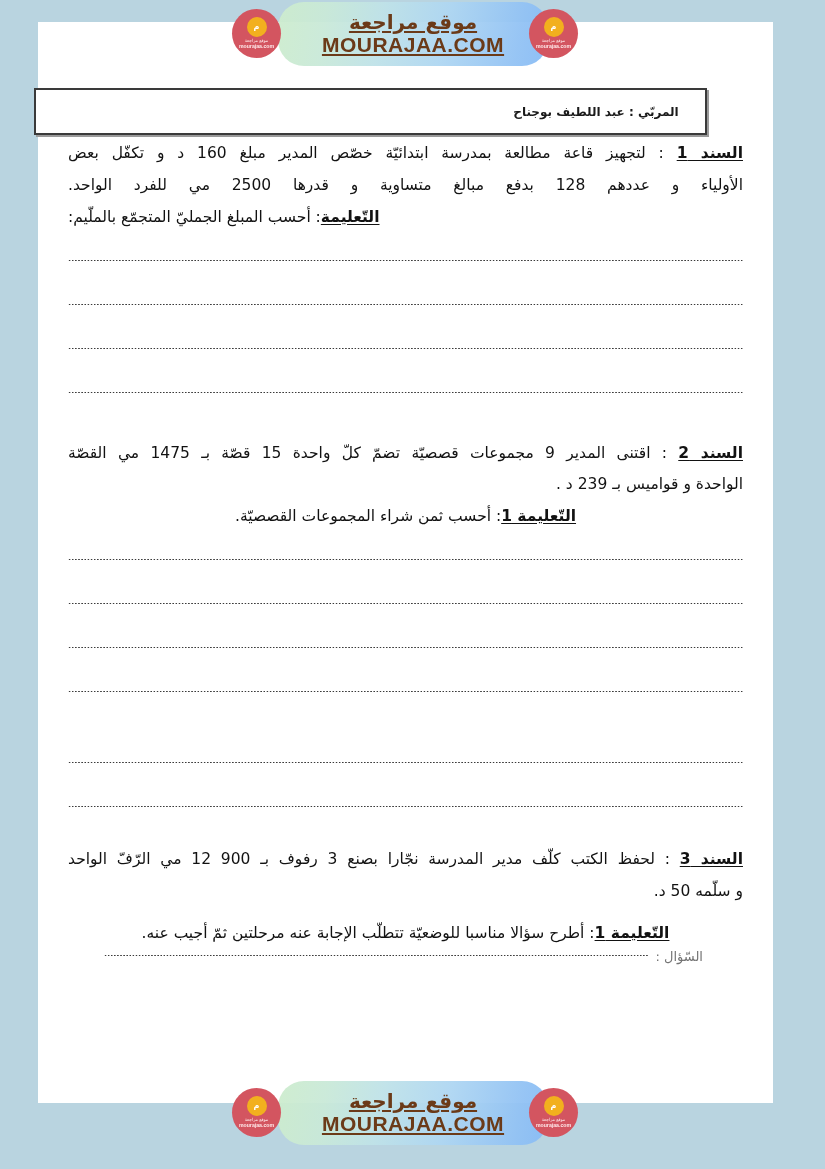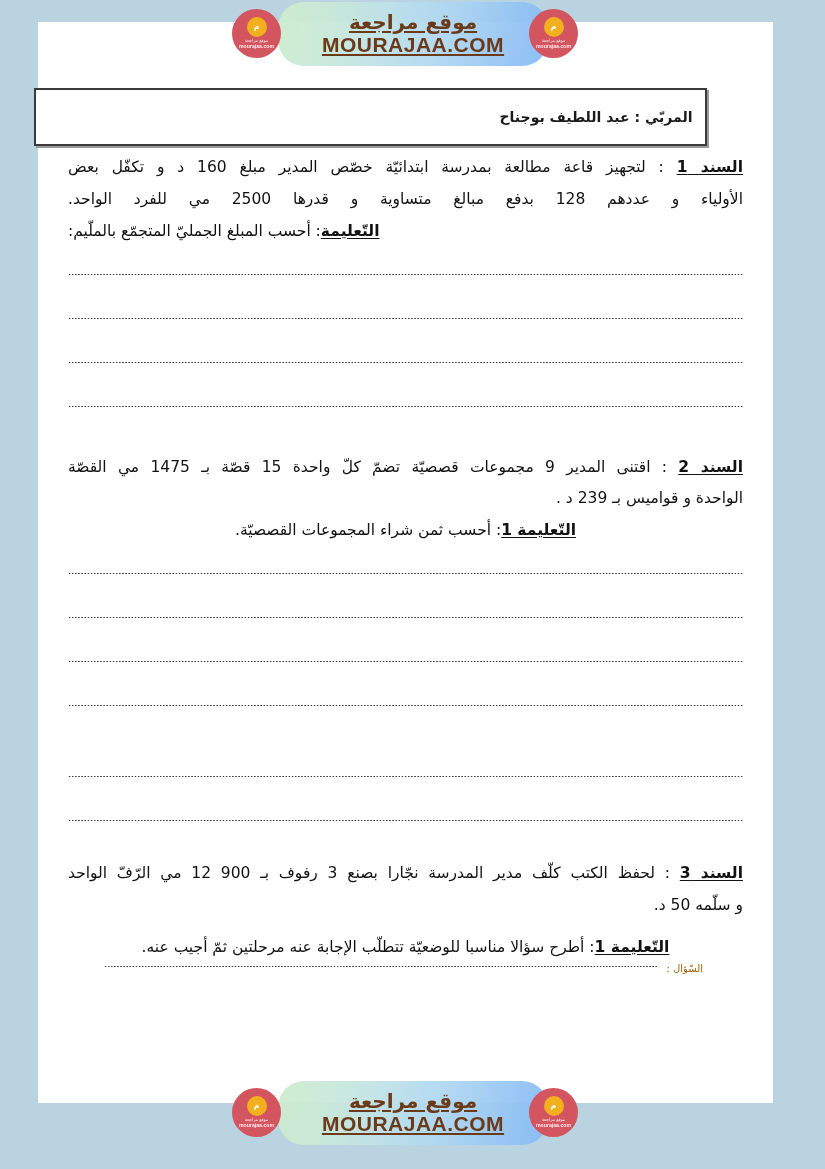--- a/index.html
+++ b/index.html
@@ -135,42 +135,42 @@
     top: 66px;
     width: 673px;
     display: flex;
     flex-direction: row;
     border: 2px solid #3a3a3a;
     box-shadow: 2px 2px 0 #9a9a9a;
     background: #fff;
     box-sizing: border-box;
   }
   .hcell {
-    height: 54px;
+    height: 43px;
     display: flex;
     align-items: center;
     justify-content: center;
     font-family: "DejaVu Sans", sans-serif;
-    font-size: 14px;
+    font-size: 12px;
     font-weight: bold;
     color: #1a1a1a;
     box-sizing: border-box;
     direction: rtl;
     white-space: nowrap;
   }
   .hcell.c1 { width: 243px; border-left: 2px solid #3a3a3a; }
   .hcell.c2 { width: 208px; border-left: 2px solid #3a3a3a; color: #e0272a; }
   .hcell.c3 { width: 218px; }
 
   
   .content {
     position: absolute;
     right: 30px;
     left: 30px;
-    top: 130px;
+    top: 116px;
     direction: rtl;
   }
 
   .para {
     font-family: "DejaVu Sans", sans-serif;
     font-size: 15.5px;
     color: #121212;
     line-height: 2.05;
     text-align: justify;
     text-align-last: justify;
@@ -218,22 +218,22 @@
   
   .q-line {
     display: flex;
     flex-direction: row;
     align-items: baseline;
     direction: rtl;
     padding-right: 40px;
   }
   .q-label {
     font-family: "DejaVu Sans", sans-serif;
-    font-size: 10px;
-    color: #a16207;
+    font-size: 13px;
+    color: #737373;
     white-space: nowrap;
     flex: 0 0 auto;
   }
   .q-dots {
     flex: 1 1 auto;
     height: 3px;
     margin-right: 8px;
     margin-left: 36px;
     position: relative;
     top: -4px;

